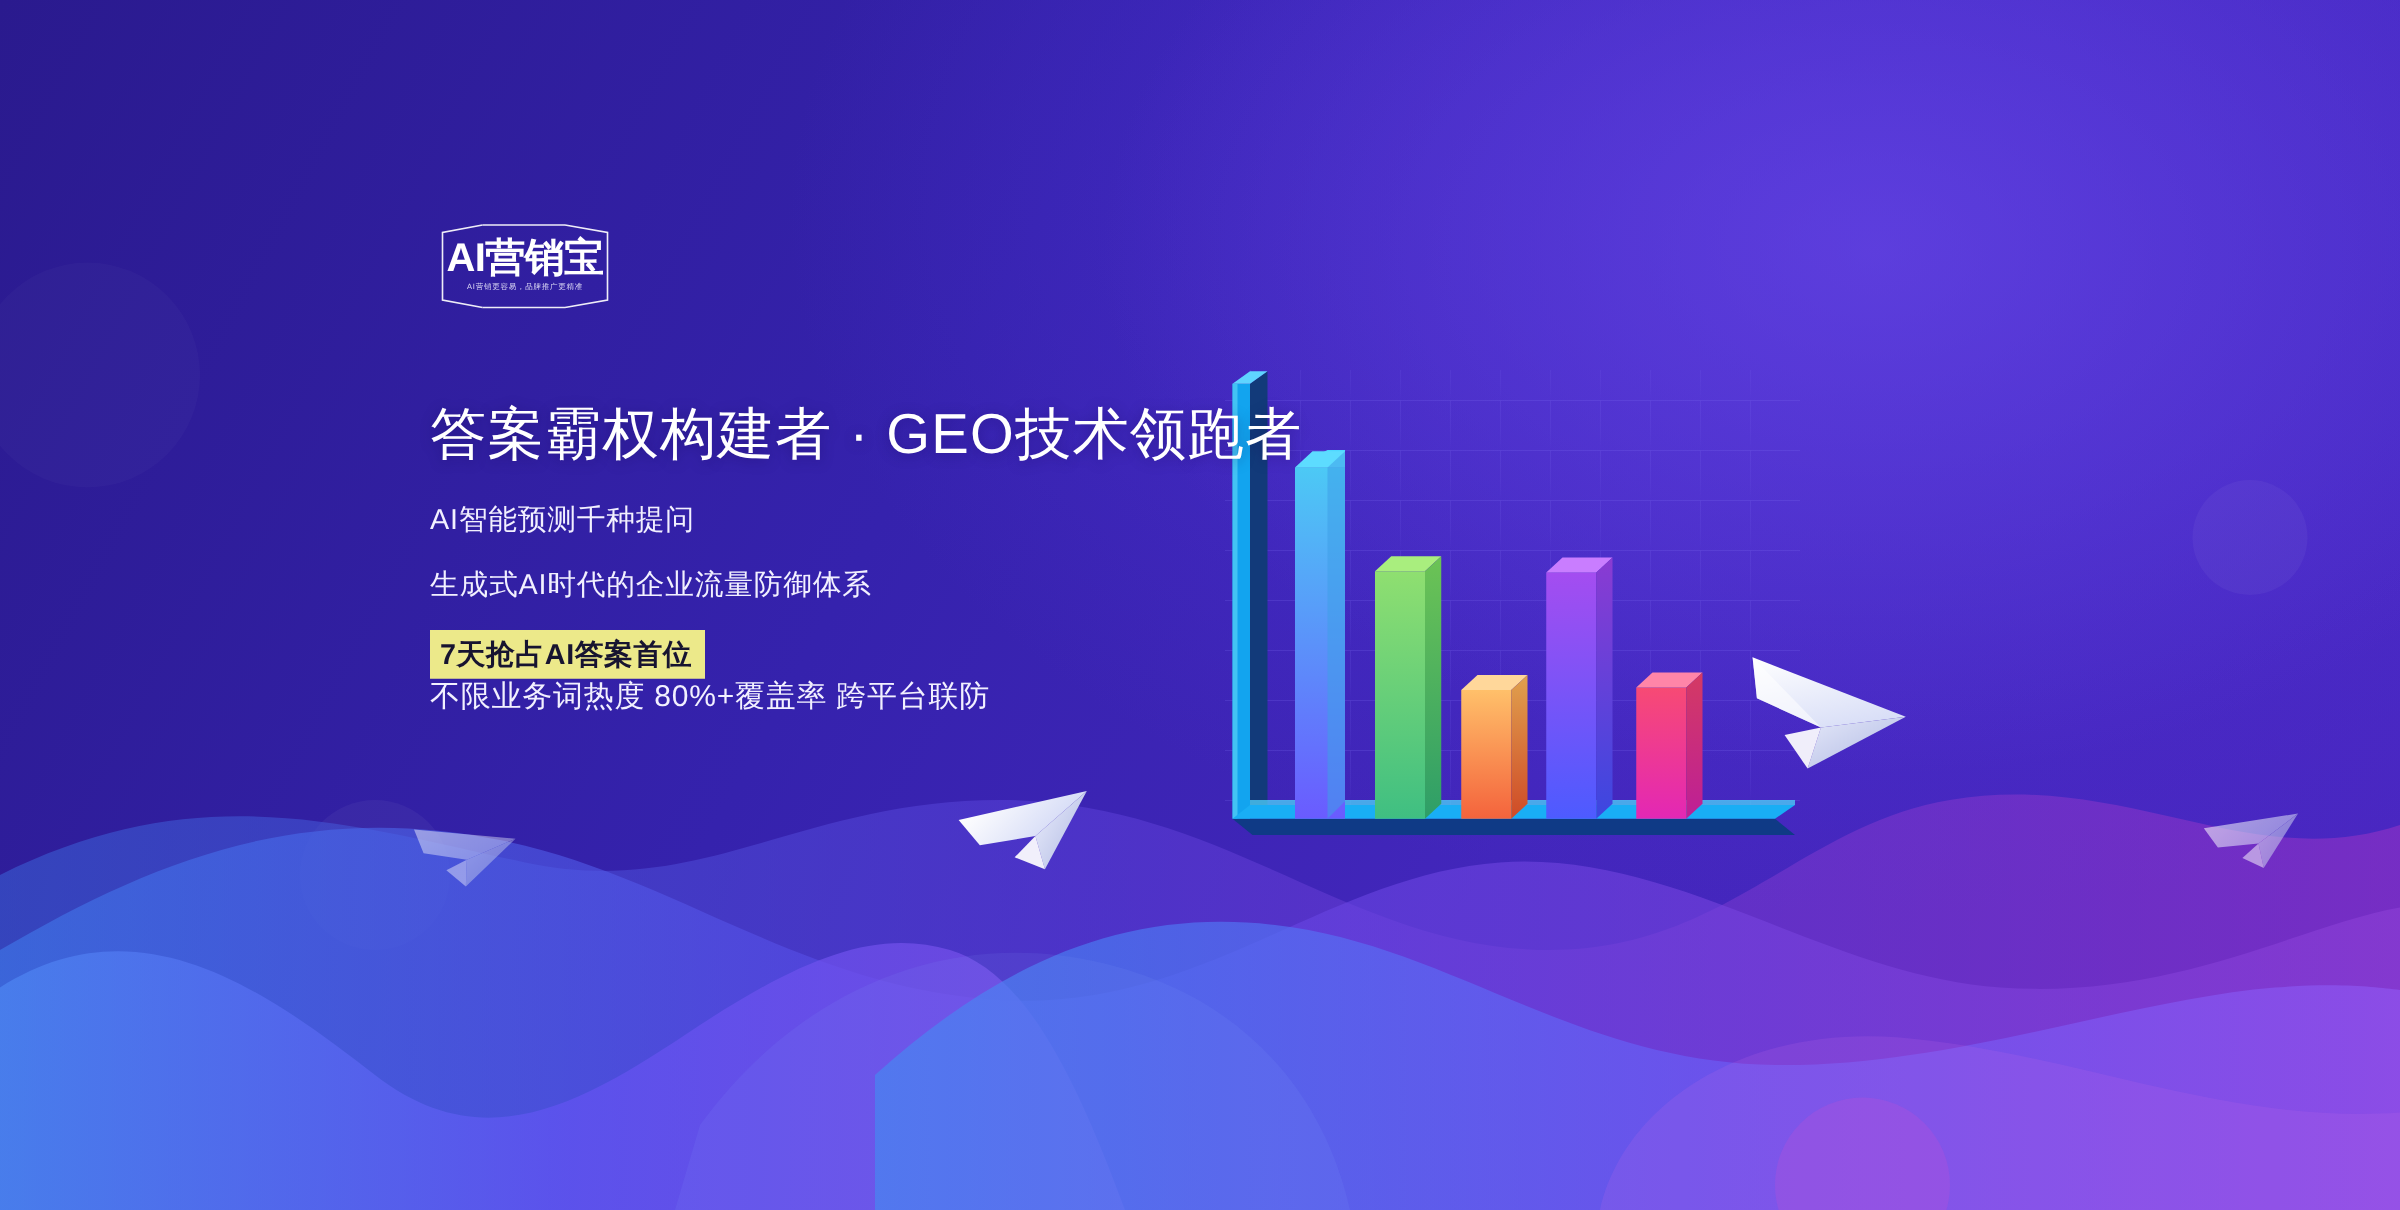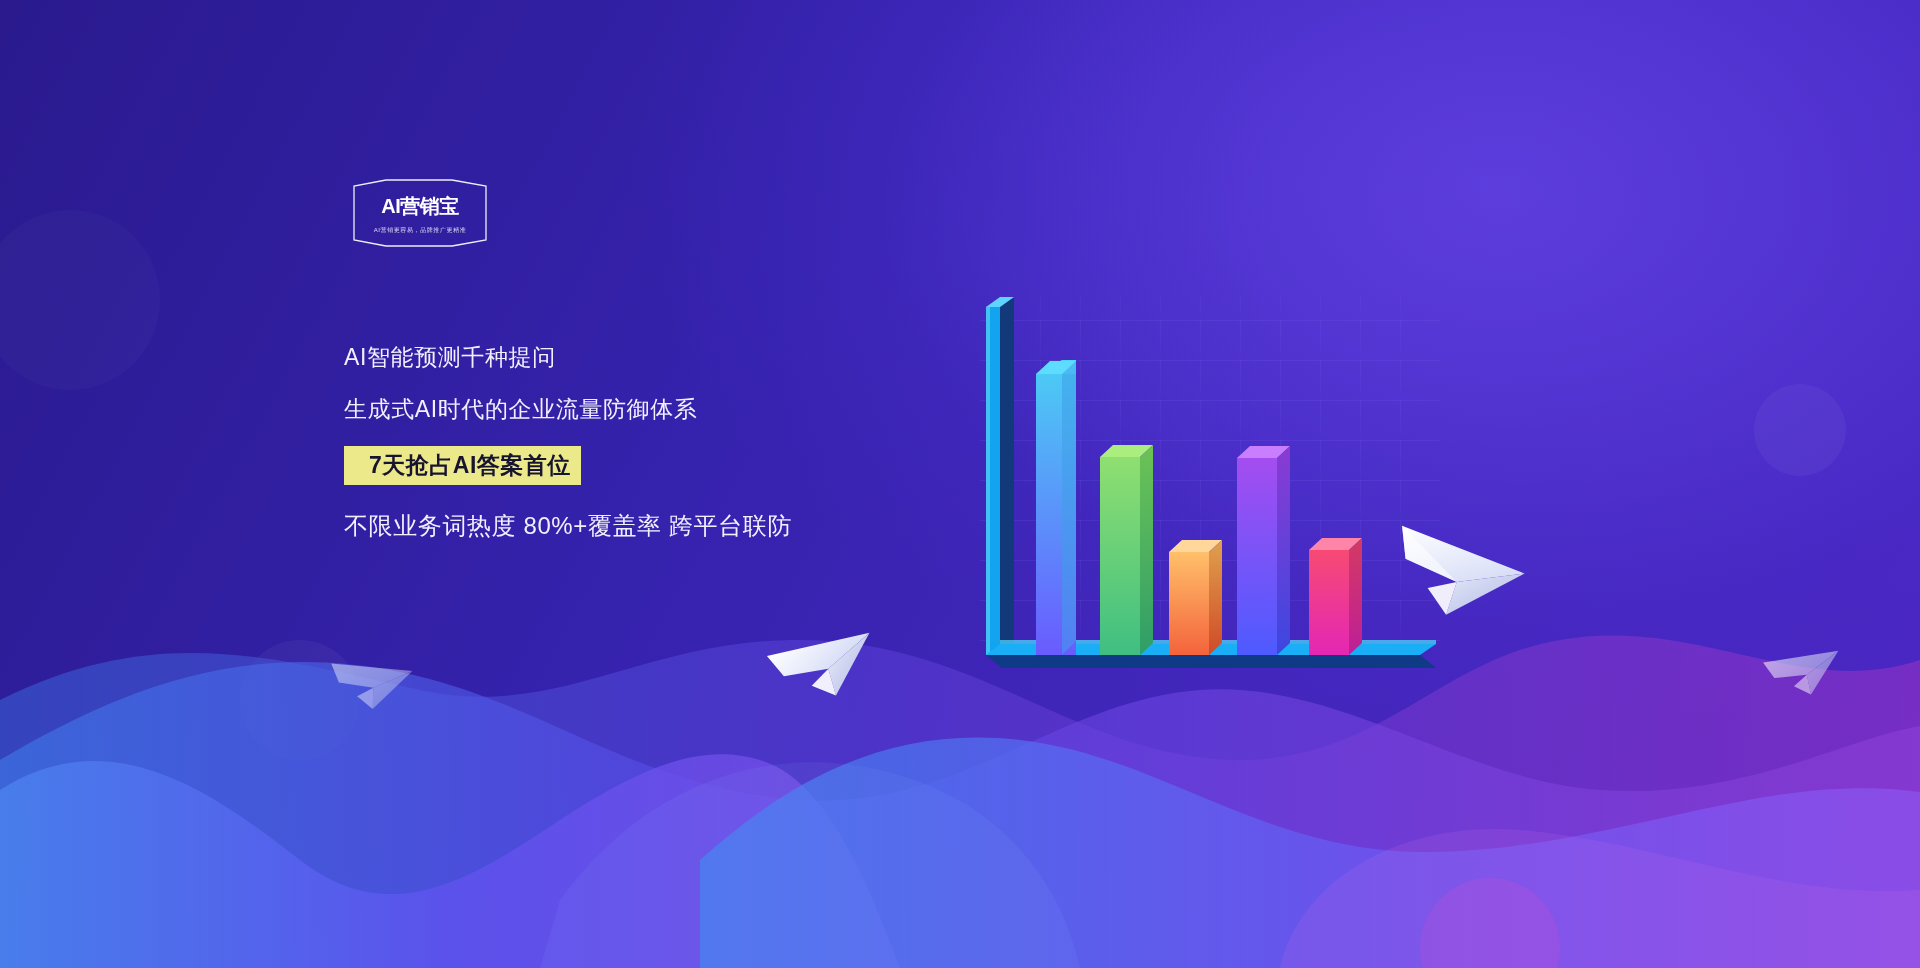--- a/index.html
+++ b/index.html
@@ -31,21 +31,21 @@
   .logo-block {
     position:absolute; left:352px; top:178px;
     width:136px; height:70px;
     z-index:5;
   }
   .logo-frame { position:absolute; left:0; top:0; width:136px; height:70px; }
   .logo-name {
     position:absolute; left:0; top:12px; width:136px;
     text-align:center;
     color:#ffffff;
-    font-size:20px;
+    font-size:32px;
     font-weight:bold;
     letter-spacing:-0.5px;
     line-height:32px;
     font-family:"Liberation Sans","DejaVu Sans",sans-serif;
     white-space:nowrap;
   }
   .logo-tagline {
     position:absolute; left:0; top:48px; width:136px;
     text-align:center;
     color:#e8e6fb;
@@ -81,24 +81,24 @@
 
   .highlight-wrap { margin-top:22px; }
   .highlight {
     display:inline-block;
     background:#ece98a;
     color:#171430;
     font-size:23px;
     line-height:30px;
     font-weight:bold;
     letter-spacing:.5px;
-    padding:4px 10px 5px 25px;
-    white-space:nowrap;
-  }
-  .sub3 { margin-top:26px; font-size:24px; }
+    padding:4px 10px 5px 8px;
+    white-space:nowrap;
+  }
+  .sub3 { font-size:24px; }
 
   
   [data-interactable="true"] { cursor:pointer; }
 </style>
 </head>
 <body>
 
 <div id="banner" data-interactable="false">
 
   <svg id="bgsvg" viewBox="0 0 1920 968" data-interactable="false">
@@ -316,20 +316,21 @@
       <polyline points="34,2 2,8 2,62 34,68" fill="none" stroke="#ffffff" stroke-width="1.3" opacity=".92"></polyline>
       <polyline points="100,2 134,8 134,62 100,68" fill="none" stroke="#ffffff" stroke-width="1.3" opacity=".92"></polyline>
       <line x1="34" y1="2" x2="100" y2="2" stroke="#ffffff" stroke-width="1.3" opacity=".92"></line>
       <line x1="34" y1="68" x2="100" y2="68" stroke="#ffffff" stroke-width="1.3" opacity=".92"></line>
     </svg>
     <div class="logo-name" data-interactable="false">AI营销宝</div>
     <div class="logo-tagline" data-interactable="false">AI营销更容易，品牌推广更精准</div>
   </div>
 
   <div class="copy" data-interactable="false">
+    <div class="headline" data-interactable="false">答案霸权构建者 · GEO技术领跑者</div>
     <div class="subline sub2" data-interactable="false">AI智能预测千种提问</div>
     <div class="subline sub1" data-interactable="false">生成式AI时代的企业流量防御体系</div>
     <div class="highlight-wrap" data-interactable="false">
       <span class="highlight" data-interactable="false">7天抢占AI答案首位</span>
     </div>
     <div class="subline sub3" data-interactable="false">不限业务词热度 80%+覆盖率 跨平台联防</div>
   </div>
 
 </div>
 

